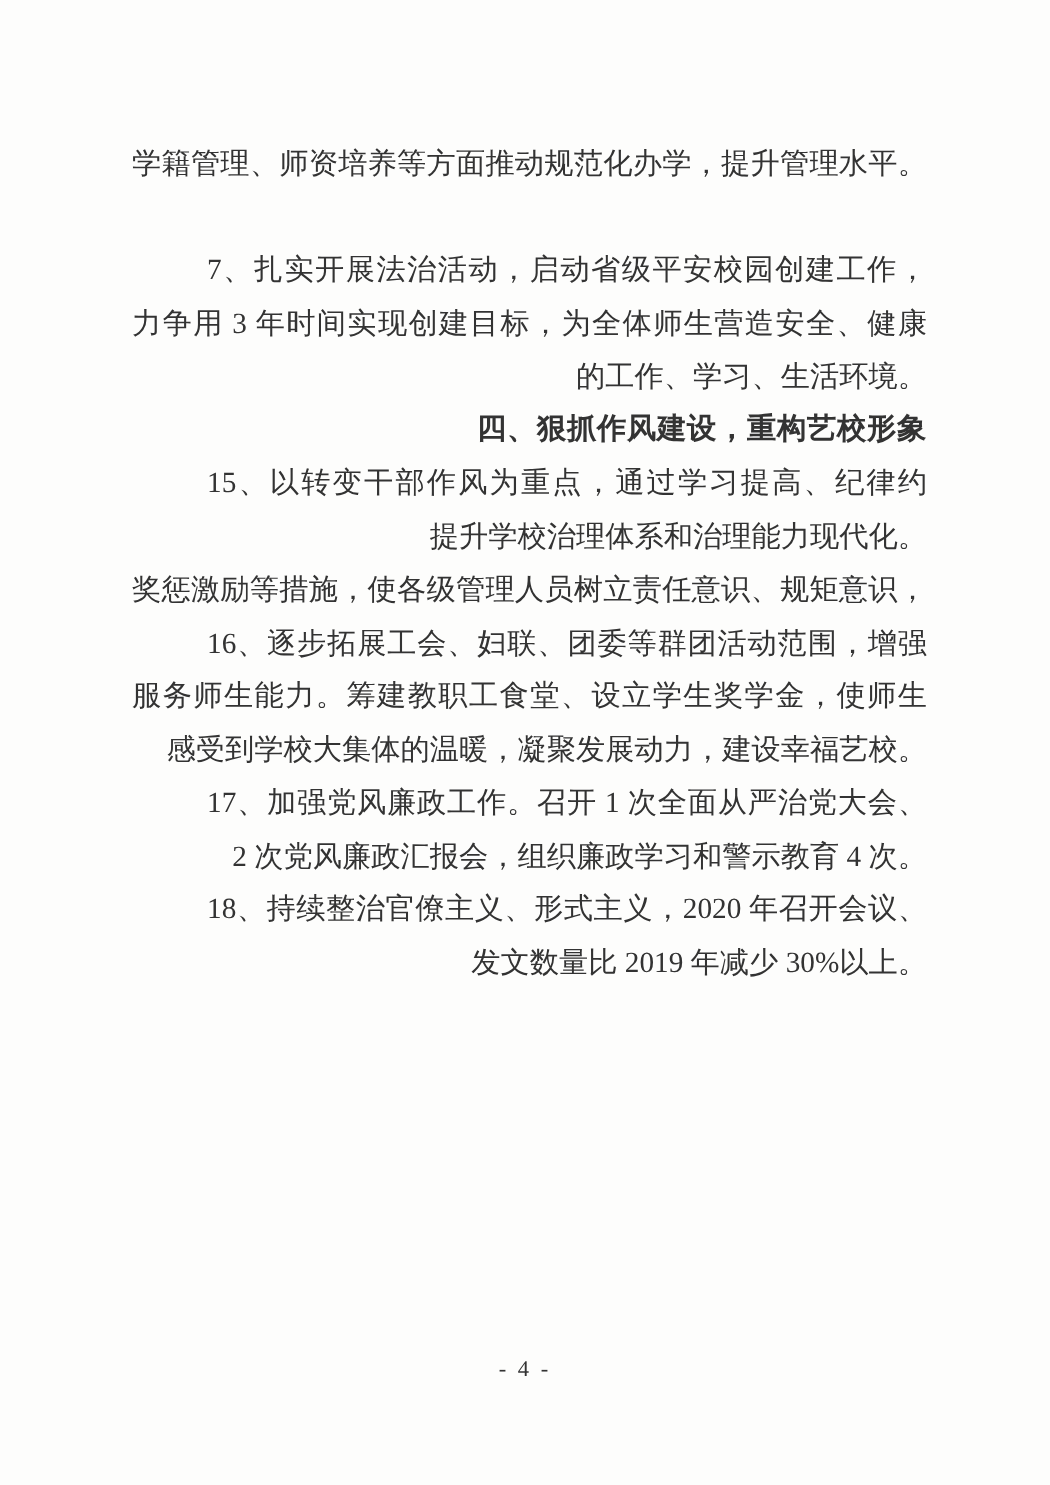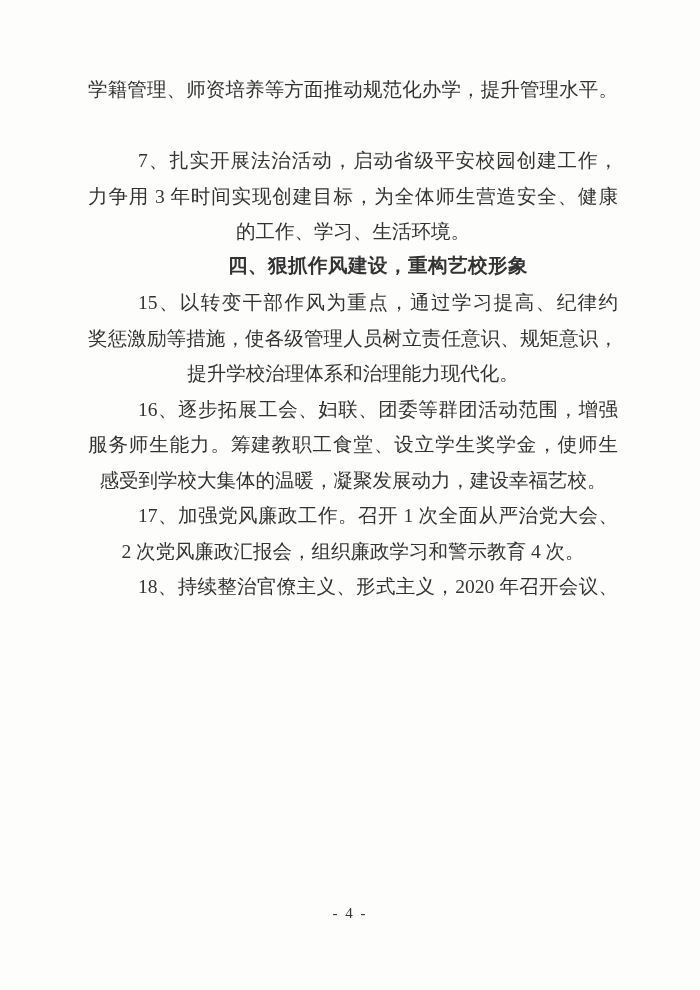--- a/index.html
+++ b/index.html
@@ -12,33 +12,33 @@
     width: 700px;
     height: 990px;
     background: #fdfdfc;
     overflow: hidden;
     font-family: "Liberation Serif", serif;
     color: #333333;
   }
   .content {
     position: absolute;
     left: 88px;
-    top: 72px;
+    top: 92px;
     width: 530px;
     font-size: 19.5px;
     line-height: 35.5px;
   }
   .paragraph {
     margin: 0;
     padding: 0;
   }
   .line {
     height: 35.5px;
     overflow: hidden;
-    text-align: center;
+    text-align: right;
     white-space: normal;
   }
   .line.justify {
     text-align: justify;
     text-align-last: justify;
   }
   .line.indent {
     padding-left: 50px;
   }
   .paragraph.blank .line {
@@ -75,30 +75,31 @@
       <div class="paragraph body">
         <div class="line justify indent">7、扎实开展法治活动，启动省级平安校园创建工作，</div>
         <div class="line justify">力争用 3 年时间实现创建目标，为全体师生营造安全、健康</div>
         <div class="line">的工作、学习、生活环境。</div>
       </div>
       <div class="paragraph heading">
         <div class="line indent">四、狠抓作风建设，重构艺校形象</div>
       </div>
       <div class="paragraph body">
         <div class="line justify indent">15、以转变干部作风为重点，通过学习提高、纪律约束、</div>
+        <div class="line">提升学校治理体系和治理能力现代化。</div>
         <div class="line justify">奖惩激励等措施，使各级管理人员树立责任意识、规矩意识，</div>
-        <div class="line">提升学校治理体系和治理能力现代化。</div>
       </div>
       <div class="paragraph body">
         <div class="line justify indent">16、逐步拓展工会、妇联、团委等群团活动范围，增强</div>
         <div class="line justify">服务师生能力。筹建教职工食堂、设立学生奖学金，使师生</div>
         <div class="line">感受到学校大集体的温暖，凝聚发展动力，建设幸福艺校。</div>
       </div>
       <div class="paragraph body">
         <div class="line justify indent">17、加强党风廉政工作。召开 1 次全面从严治党大会、</div>
         <div class="line">2 次党风廉政汇报会，组织廉政学习和警示教育 4 次。</div>
       </div>
       <div class="paragraph body">
         <div class="line justify indent">18、持续整治官僚主义、形式主义，2020 年召开会议、</div>
+        <div class="line">发文数量比 2019 年减少 30%以上。</div>
       </div>
     </div>
   <div class="page-number">- 4 -</div>
 </div>
 
 </body></html>

